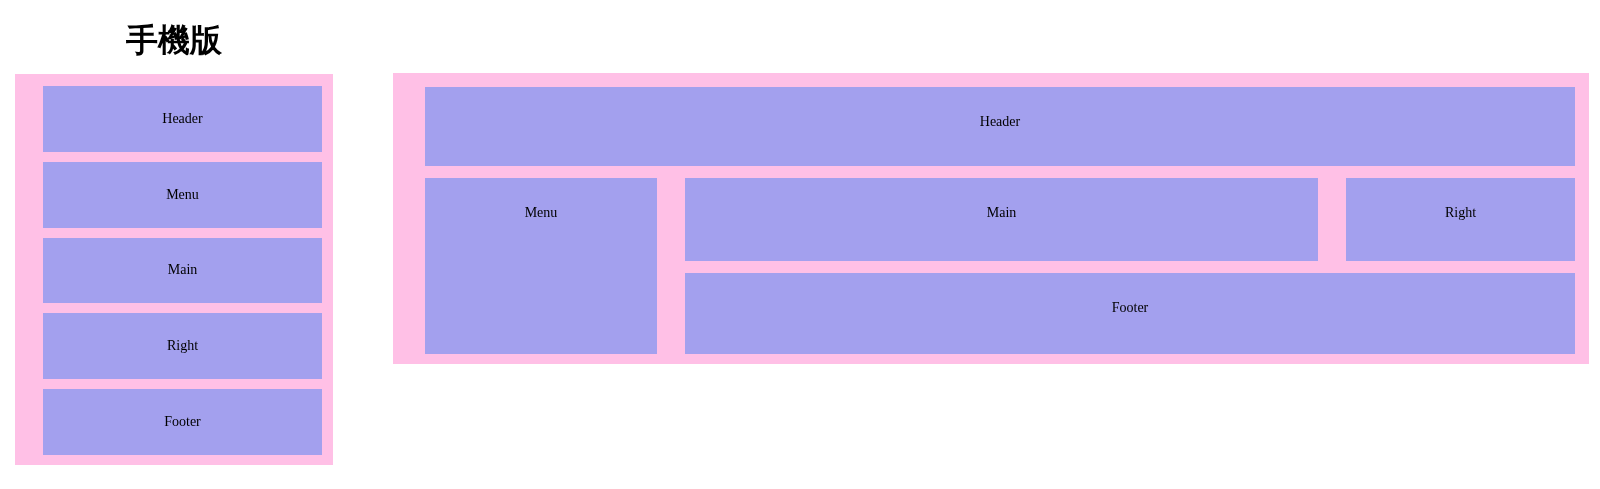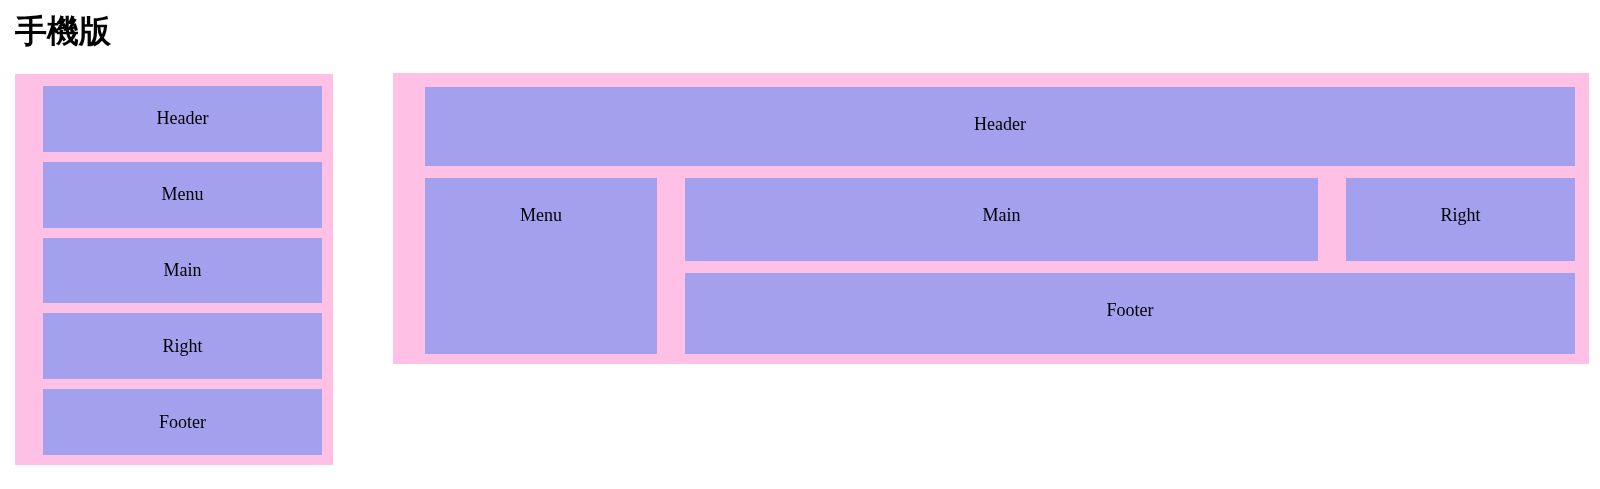--- a/index.html
+++ b/index.html
@@ -12,34 +12,34 @@
   html, body {
     width: 1600px; height: 489px;
     background: var(--page_background);
     font-family: "Liberation Sans", "DejaVu Sans", sans-serif;
     overflow: hidden;
   }
   .canvas { position: relative; width: 1600px; height: 489px; }
 
   .section-title {
     position: absolute;
-    top: 11px;
-    text-align: left;
+    top: 20px;
+    text-align: center;
     font-weight: bold;
     font-size: 32px;
     line-height: 40px;
     color: var(--text);
     font-family: "Liberation Sans", "DejaVu Sans", sans-serif;
   }
   .mobile-title  { left: 15px;  width: 318px;  }
   .desktop-title { left: 393px; width: 1196px; }
 
   .box-label-font {
     font-family: "Liberation Serif", "DejaVu Serif", serif;
-    font-size: 18px;
+    font-size: 14px;
     color: var(--text);
     margin-left: 16px;
   }
 
   
   .mobile-container {
     position: absolute;
     left: 15px; top: 74px;
     width: 318px; height: 391px;
     background: var(--pink);

